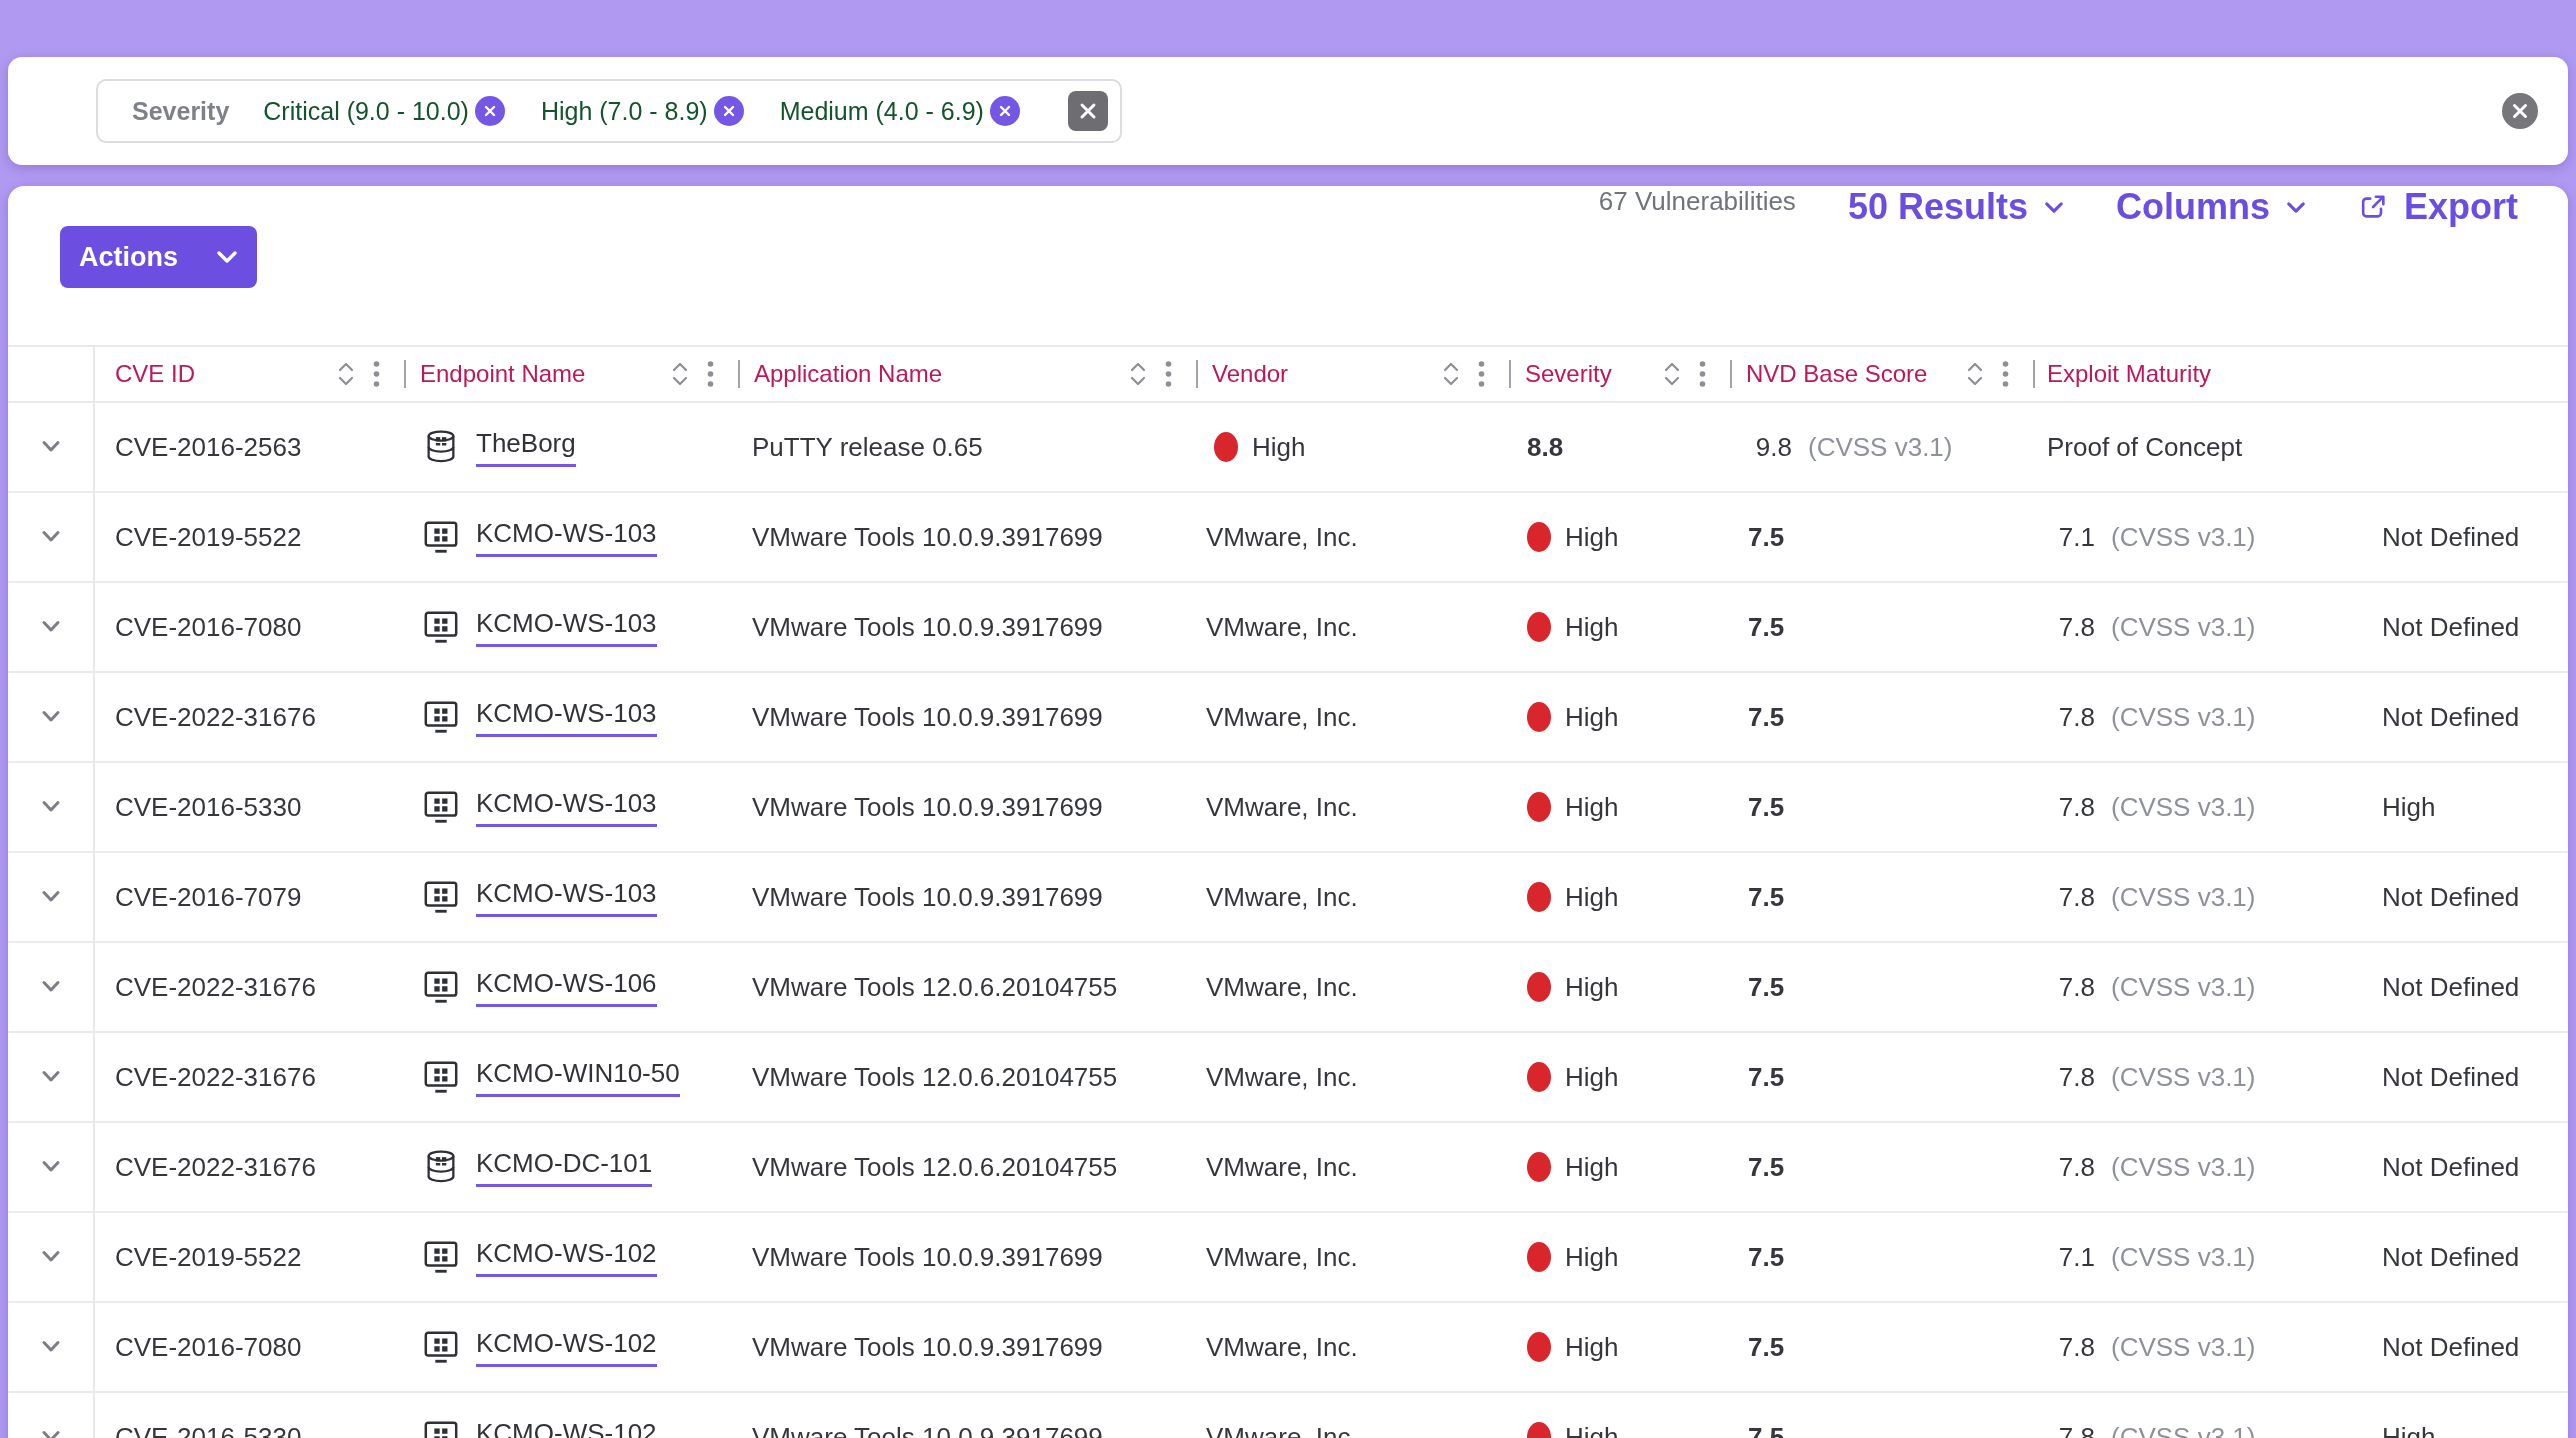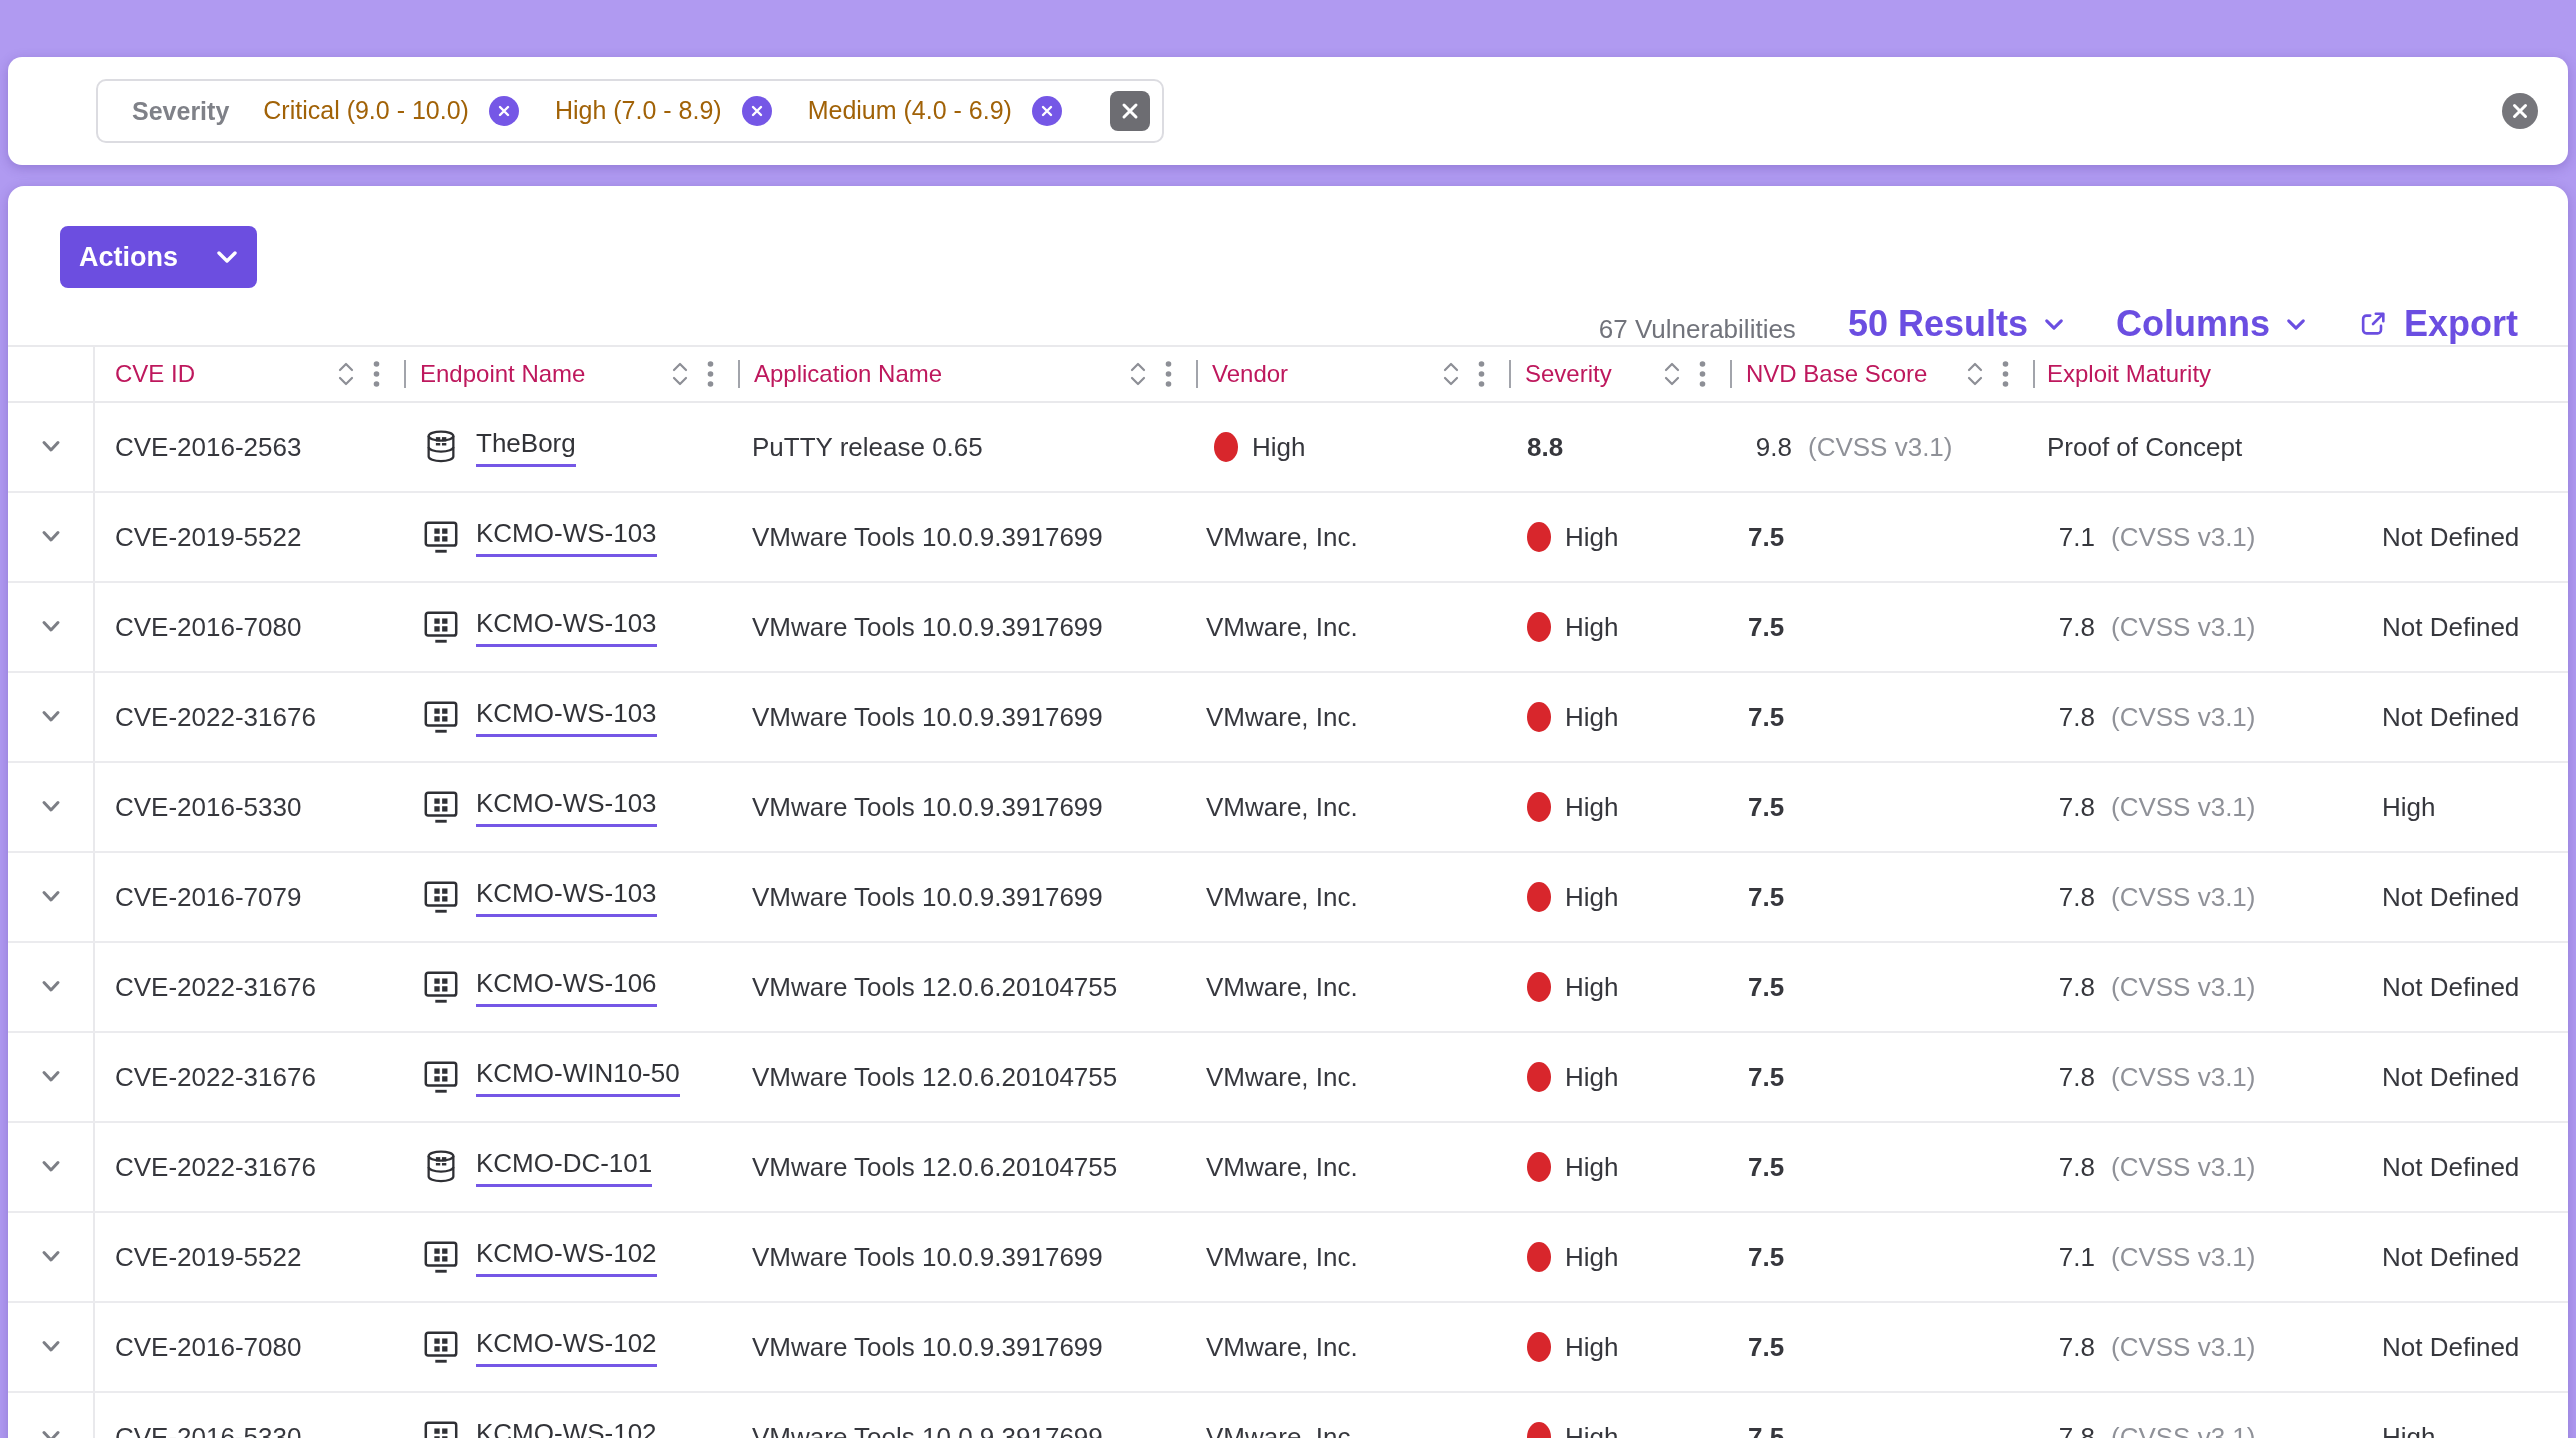--- a/index.html
+++ b/index.html
@@ -16,21 +16,21 @@
   .filter-card {
     position:absolute; left:8px; top:10px; width:2560px; height:108px;
     border-radius:14px; display:flex; align-items:center;
   }
   .filter-box {
     margin-left:88px; height:64px; border:2px solid #dcdce1; border-radius:10px;
     display:flex; align-items:center; padding:0 12px 0 34px; gap:34px;
   }
   .filter-label { color:#7f8188; font-size:25px; font-weight:bold; }
   .chips { display:flex; align-items:center; gap:36px; }
-  .chip { display:flex; align-items:flex-start; gap:20px; font-size:25px; color:#a16207; }
+  .chip { display:flex; align-items:center; gap:6px; font-size:25px; color:#14532d; }
   .chip-x {
     width:30px; height:30px; border-radius:50%; background:#7557e6;
     display:flex; align-items:center; justify-content:center; cursor:pointer; flex:none;
   }
   .filter-clear-btn {
     width:40px; height:40px; border-radius:8px; background:#6d6d72;
     display:flex; align-items:center; justify-content:center; cursor:pointer; margin-left:14px; flex:none;
   }
   .bar-clear {
     position:absolute; right:30px; top:50%; transform:translateY(-50%);
@@ -45,21 +45,21 @@
   }
   .toolbar { position:relative; height:159px; }
   .actions-btn {
     position:absolute; left:52px; top:40px; width:197px; height:62px;
     background:#6c4ee0; border-radius:8px; color:#fff;
     display:flex; align-items:center; justify-content:center; gap:38px;
     font-size:27px; font-weight:bold; cursor:pointer;
   }
   .toolbar-right {
     position:absolute; right:50px; top:0; height:159px;
-    display:flex; align-items:flex-end; gap:52px;
+    display:flex; align-items:flex-start; gap:52px;
   }
   .vuln-count { color:#71737b; font-size:26px; }
   .tb-link {
     color:#6b4ee1; font-size:36px; font-weight:bold;
     display:flex; align-items:center; gap:16px; cursor:pointer; white-space:nowrap;
   }
 
   
   .grid {
     display:grid;

